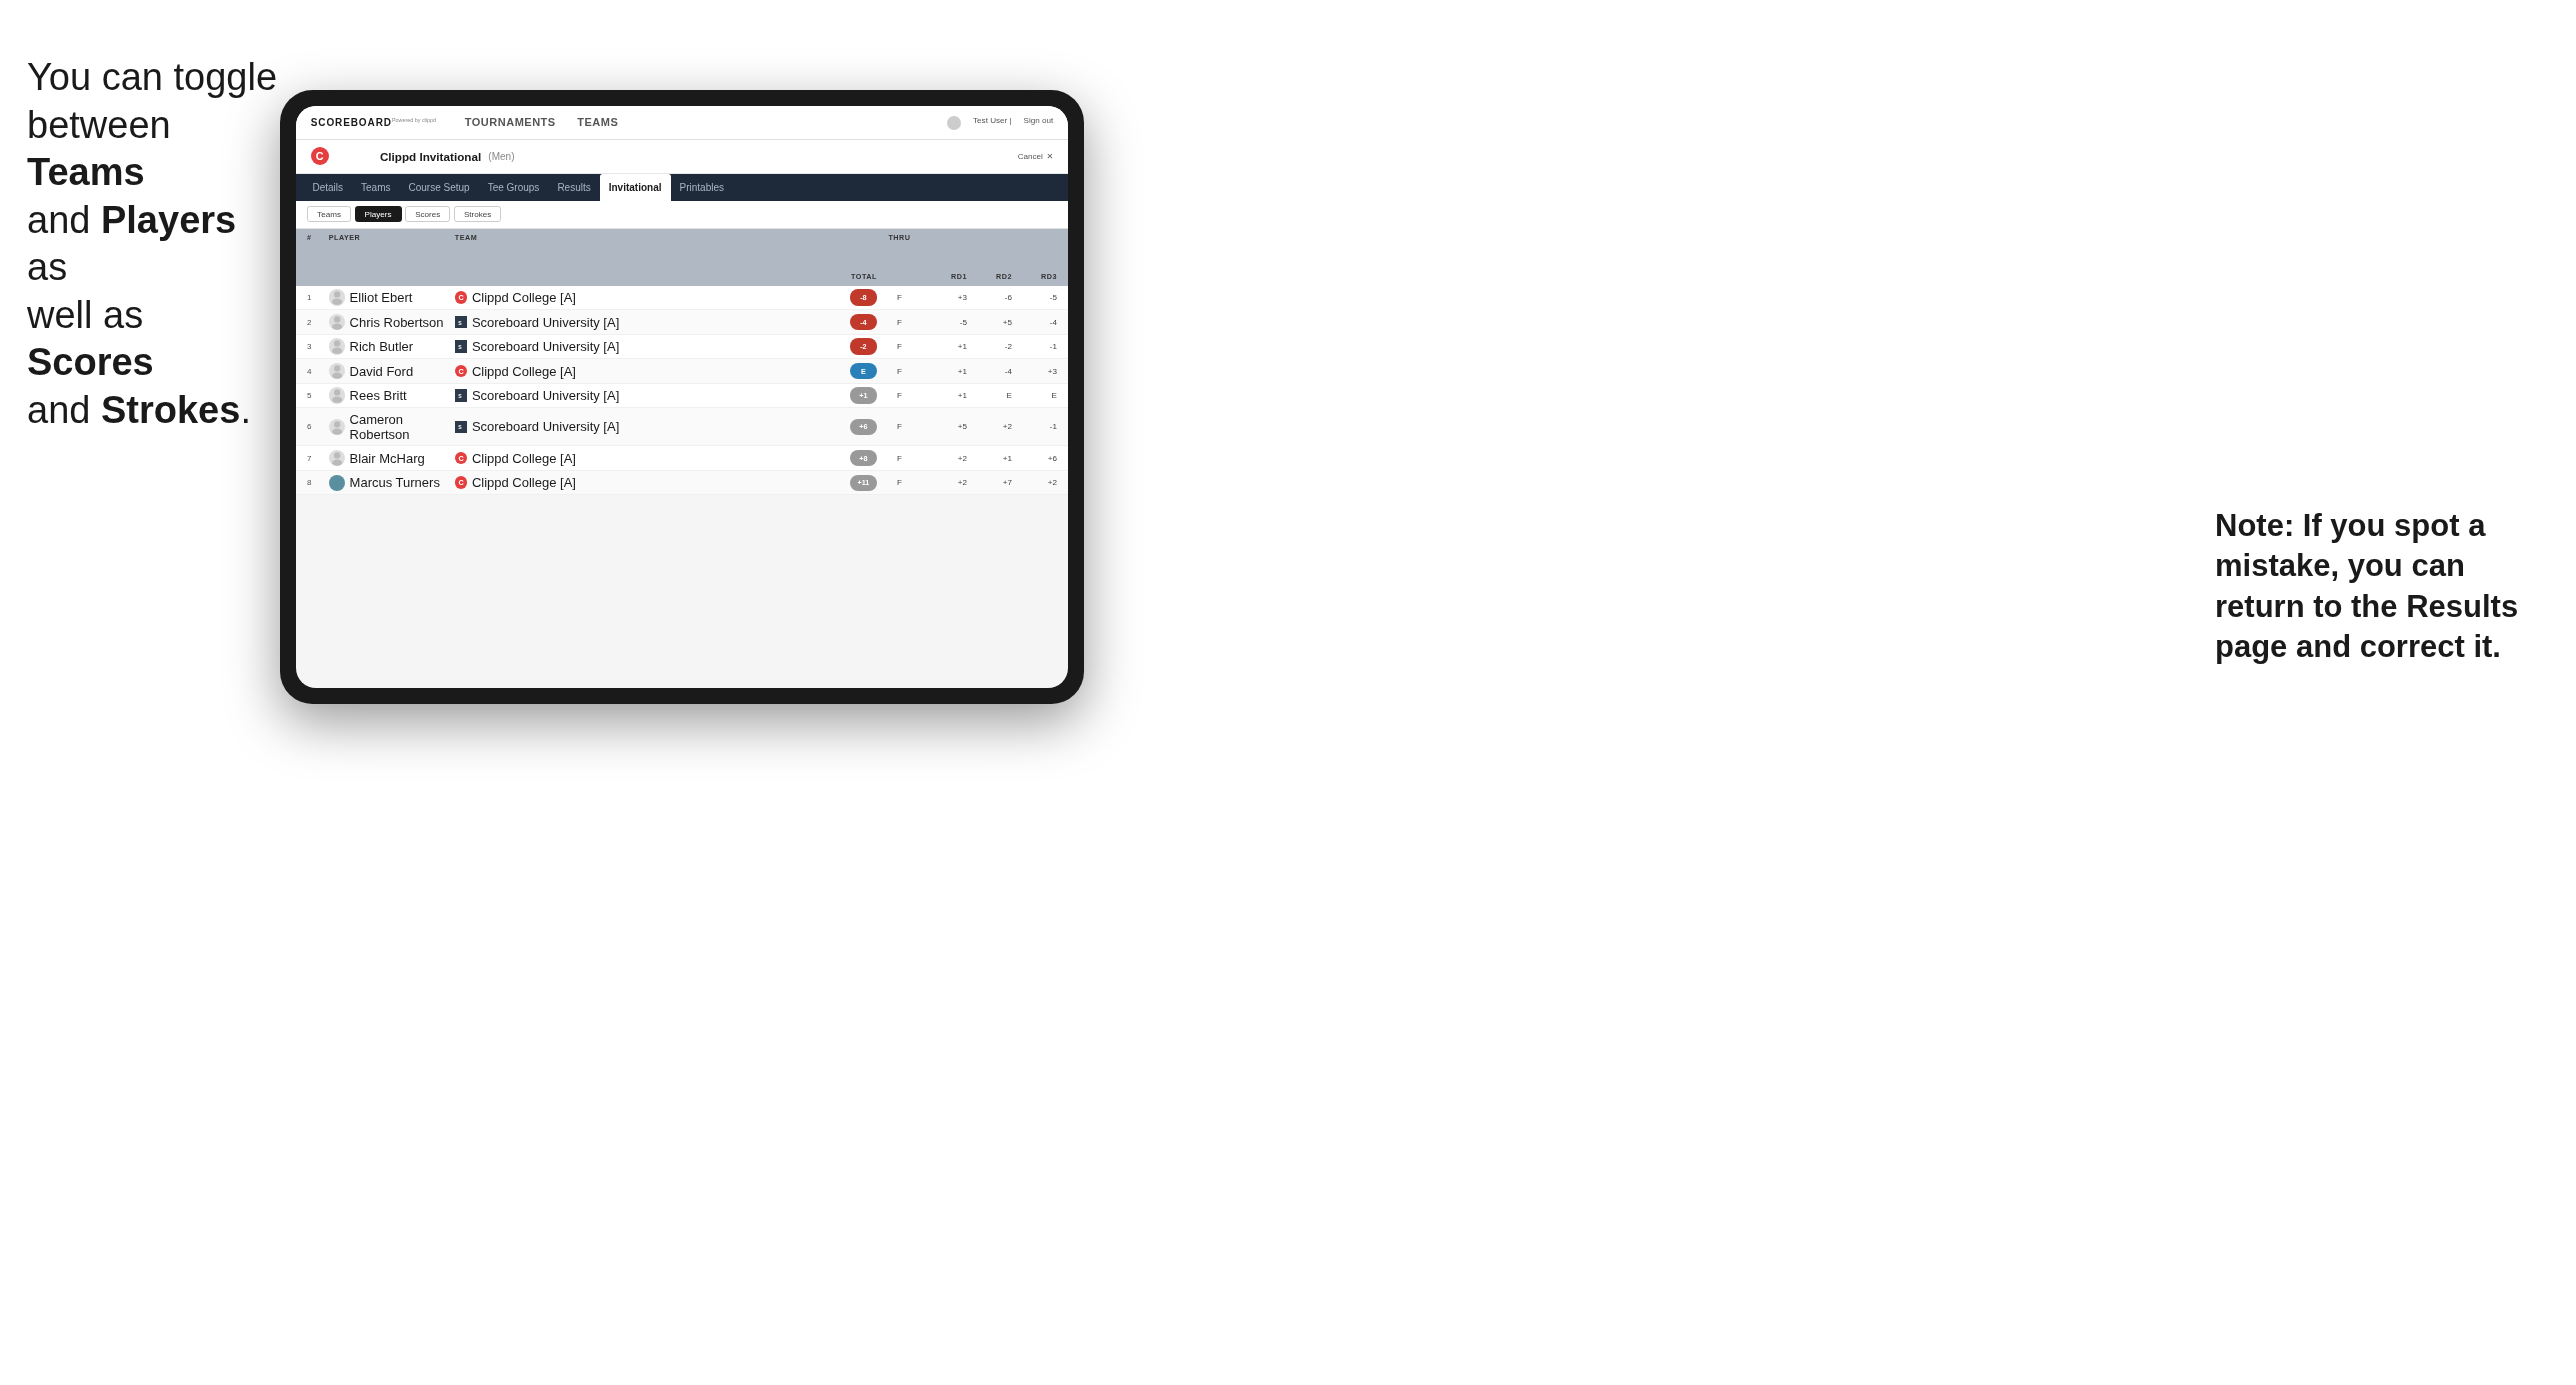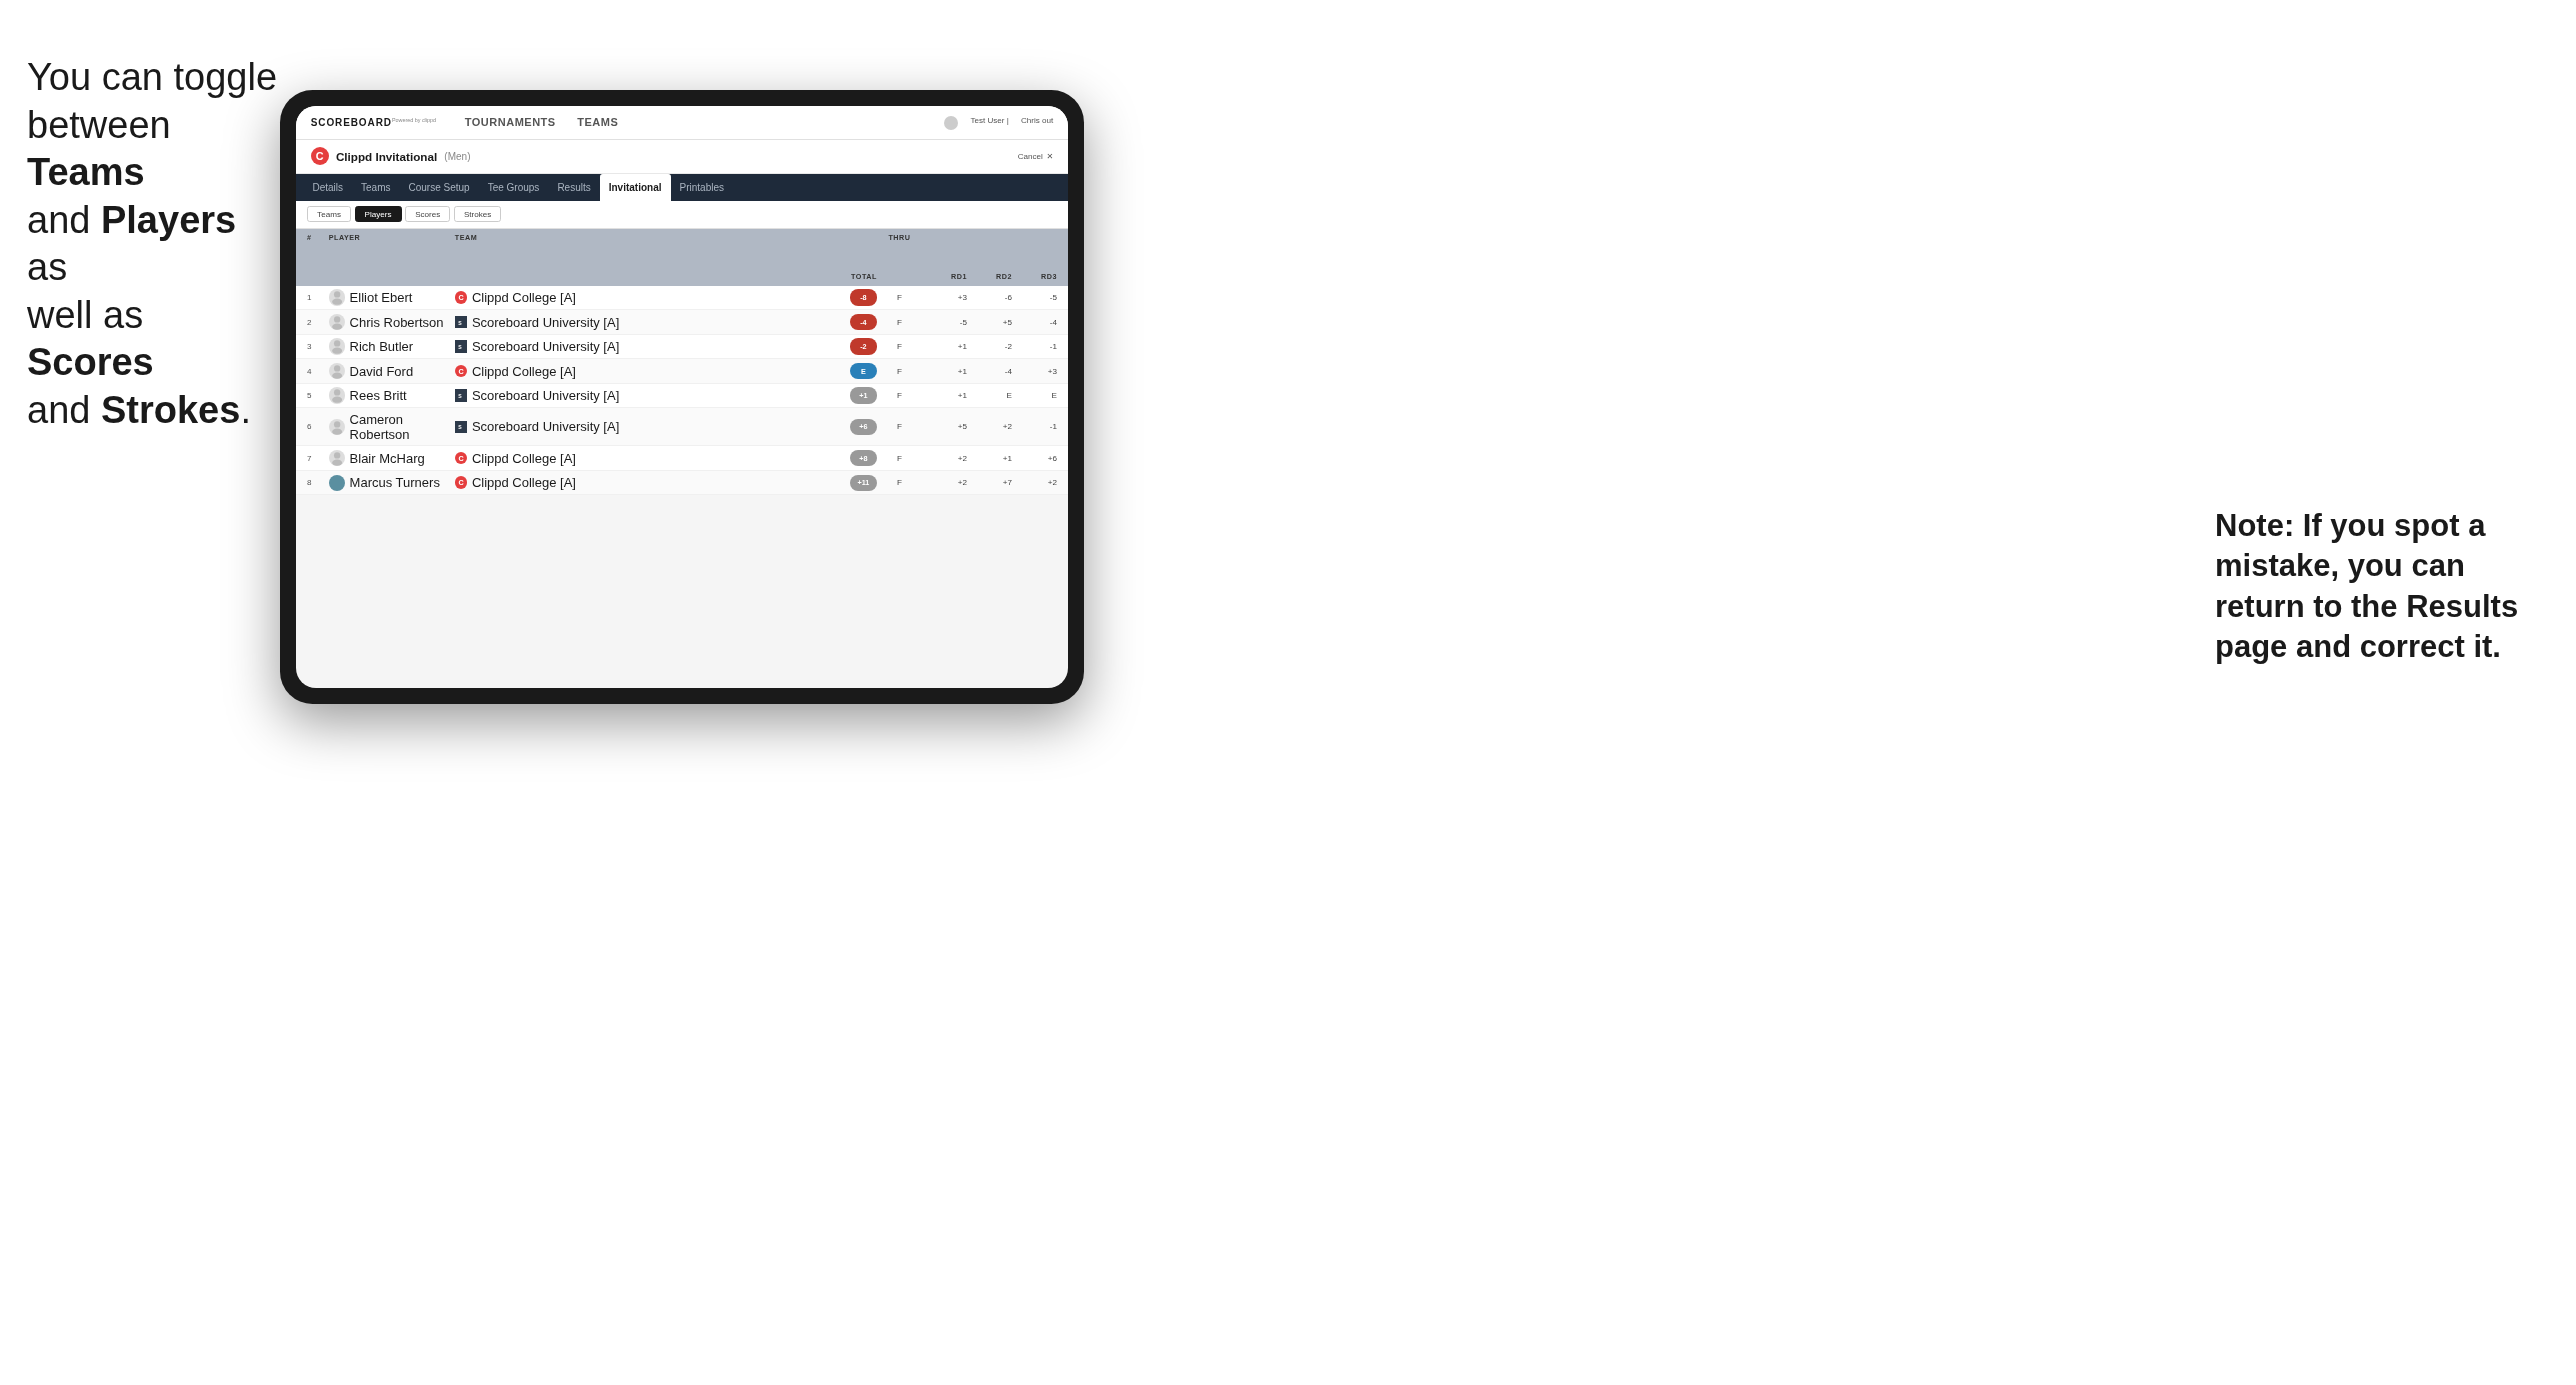--- a/index.html
+++ b/index.html
@@ -156,20 +156,21 @@
       font-size: 10.8px;
       font-weight: 700;
       display: flex;
       align-items: center;
       justify-content: center;
     }
     .tournament-name {
       font-size: 11.7px;
       font-weight: 600;
       color: #1a1a1a;
+      margin-left: 44px;
     }
     .tournament-gender {
       font-size: 10px;
       color: #888;
     }
     .cancel-btn {
       font-size: 8.1px;
       color: #555;
       cursor: pointer;
       display: flex;
@@ -364,21 +365,21 @@
         <span class="logo-title">SCOREBOARD</span>
         <span class="logo-subtitle">Powered by clippd</span>
       </div>
       <div class="nav-items">
         <div class="nav-item">TOURNAMENTS</div>
         <div class="nav-item">TEAMS</div>
       </div>
       <div class="nav-right">
         <div class="user-avatar-small"></div>
         <span>Test User |</span>
-        <span style="cursor:pointer;">Chris out</span>
+        <span style="cursor:pointer;">Sign out</span>
       </div>
     </div>
 
     <div class="tournament-header">
       <div class="tournament-title-row">
         <div class="clippd-c">C</div>
         <span class="tournament-name">Clippd Invitational</span>
         <span class="tournament-gender">(Men)</span>
       </div>
       <div class="cancel-btn">

